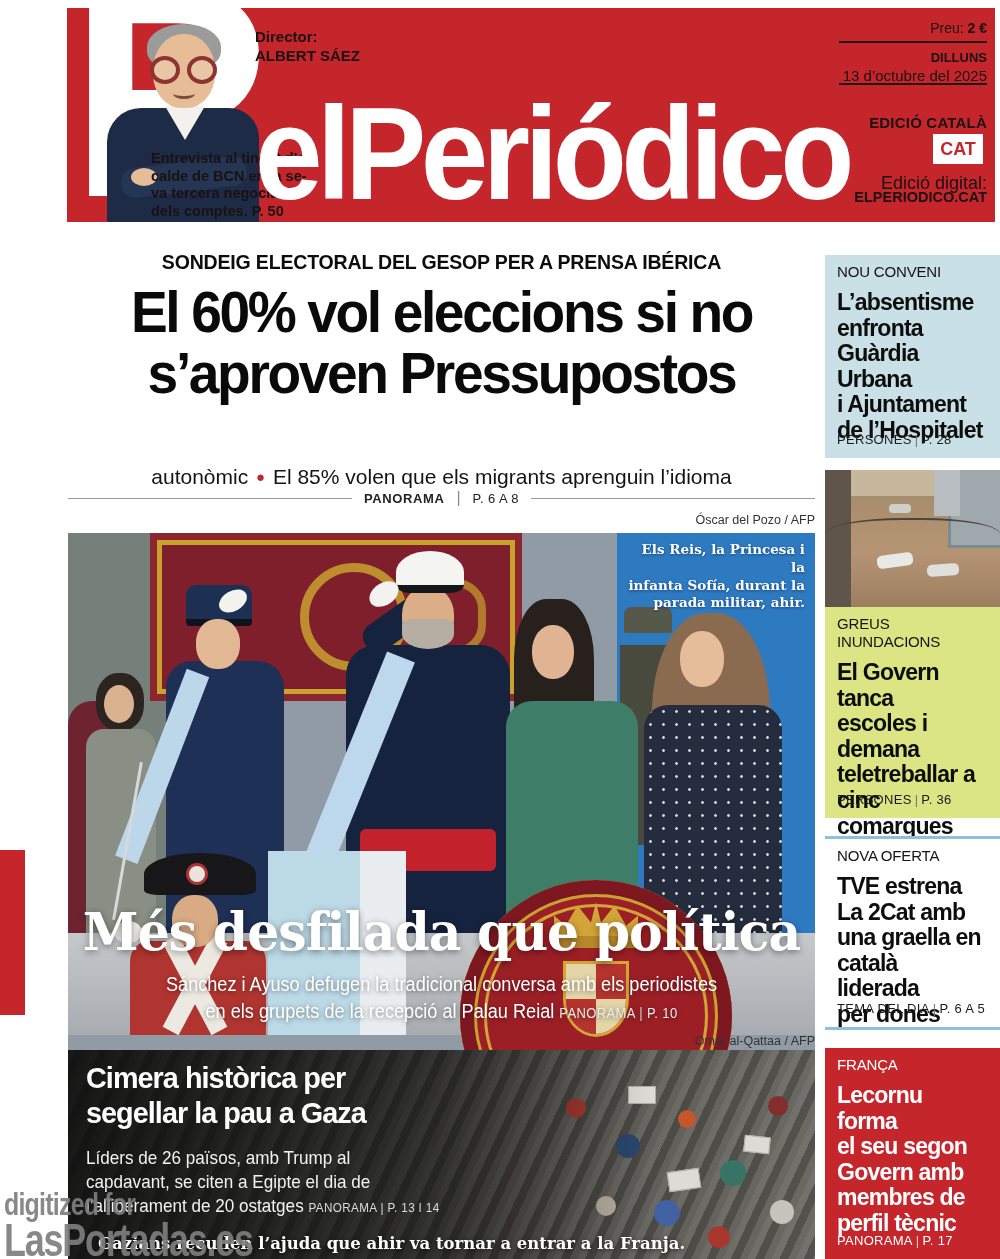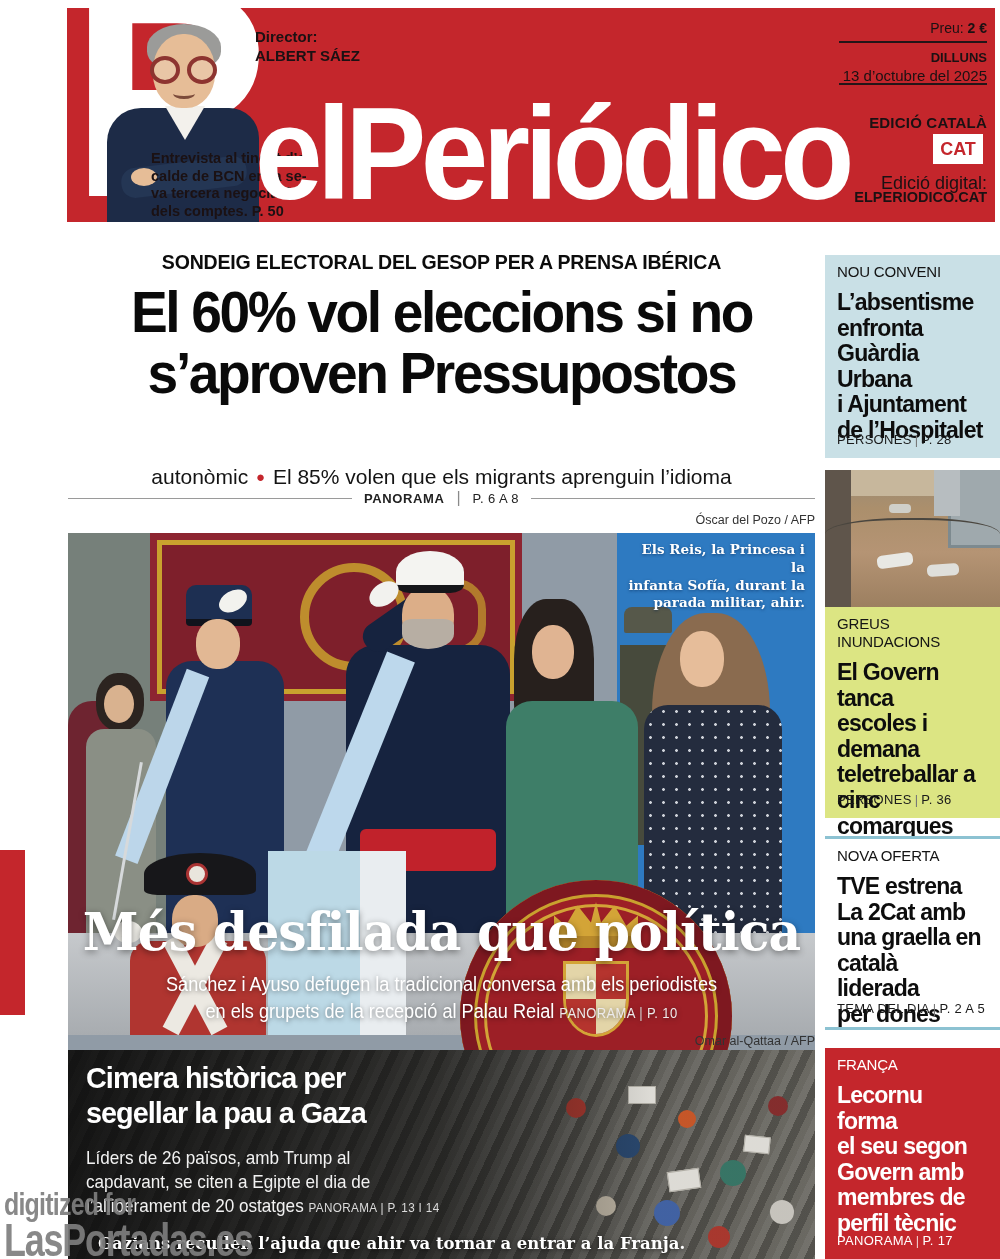--- a/index.html
+++ b/index.html
@@ -370,21 +370,21 @@
   </section>
 
   <section class="sb sb3">
     <div class="kick">NOVA OFERTA</div>
     <h3 class="pre">TVE estrena
 La 2Cat amb
 una graella en
 català liderada
 per dones</h3>
     <div class="foot">
-      <span>TEMA DEL DIA</span><span class="bar">|</span><span>P. 2 A 5</span>
+      <span>TEMA DEL DIA</span><span class="bar">|</span><span>P. 6 A 5</span>
     </div>
   </section>
 
   <section class="sb sb4">
     <div class="kick">FRANÇA</div>
     <h3 class="pre">Lecornu forma
 el seu segon
 Govern amb
 membres de
 perfil tècnic</h3>

